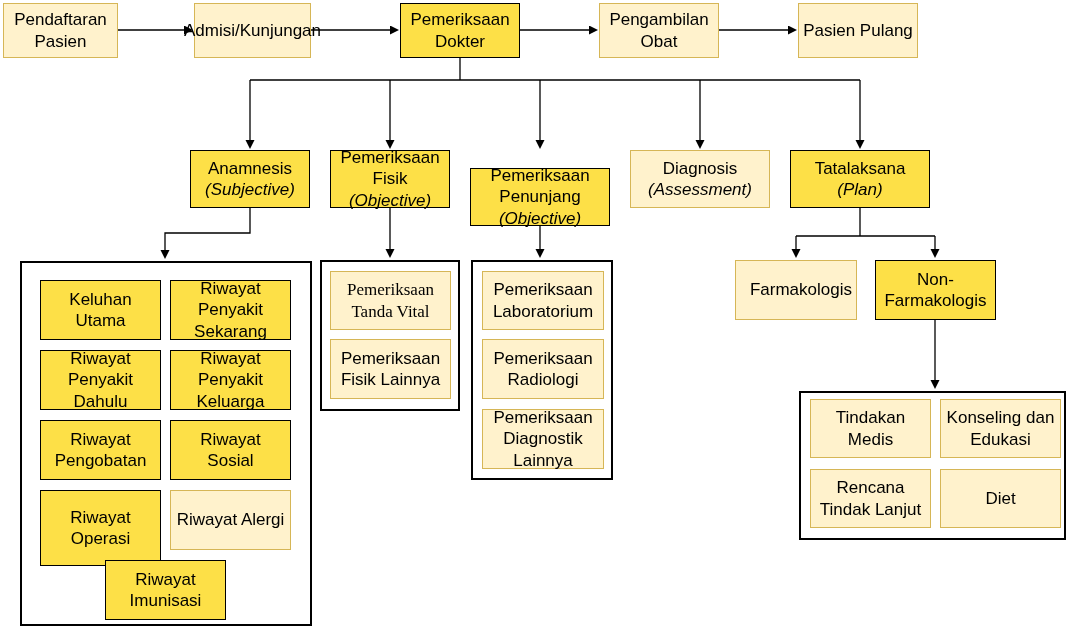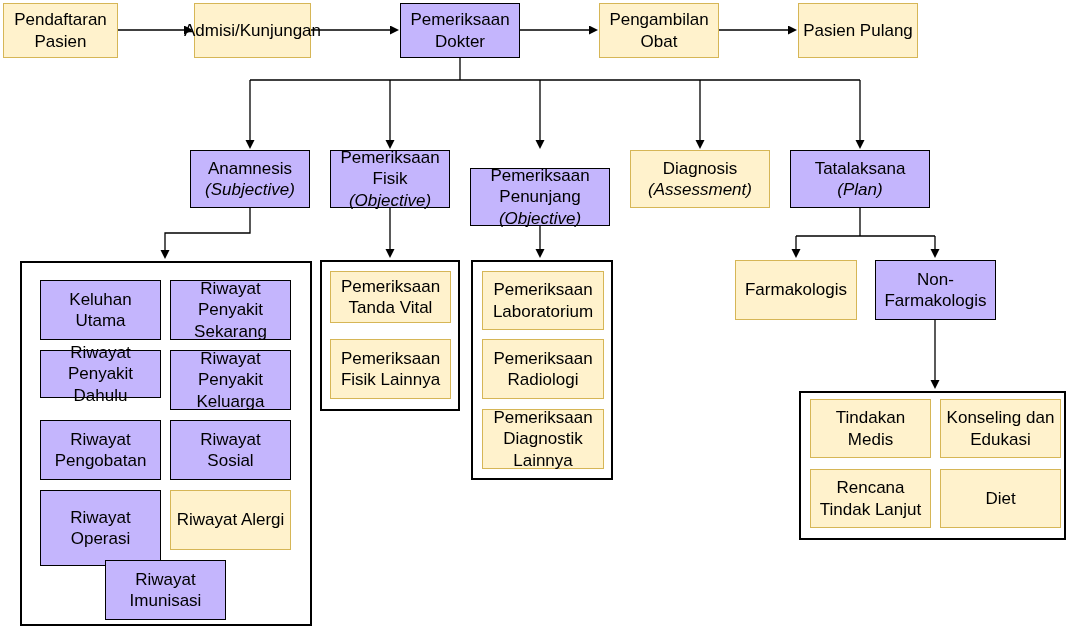--- a/index.html
+++ b/index.html
@@ -12,21 +12,21 @@
     color:#000000;
     overflow:hidden;
   }
   .edges { position:absolute; left:0; top:0; width:1071px; height:631px; pointer-events:none; }
   .node {
     position:absolute;
     box-sizing:border-box;
     display:flex; flex-direction:column;
     align-items:center; justify-content:center;
     text-align:center;
-    background:#c4b5fd;
+    background:#fde047;
     border:1px solid #000000;
     line-height:1.25;
     padding:2px 4px;
   }
   .node.yellow { background:#FFF2CC; border-color:#D6B656; }
   .group {
     position:absolute;
     box-sizing:border-box;
     background:#ffffff;
     border:2px solid #000000;
@@ -114,21 +114,21 @@
     <span>Tatalaksana</span>
     <span class="subtitle">(Plan)</span>
   </div>
 
   <div class="node" style="left:40px; top:280px; width:121px; height:60px;">
     <span>Keluhan Utama</span>
   </div>
   <div class="node" style="left:170px; top:280px; width:121px; height:60px;">
     <span>Riwayat Penyakit Sekarang</span>
   </div>
-  <div class="node" style="left:40px; top:350px; width:121px; height:48px;">
+  <div class="node" style="left:40px; top:350px; width:121px; height:60px;">
     <span>Riwayat Penyakit Dahulu</span>
   </div>
   <div class="node" style="left:170px; top:350px; width:121px; height:60px;">
     <span>Riwayat Penyakit Keluarga</span>
   </div>
   <div class="node" style="left:40px; top:420px; width:121px; height:60px;">
     <span>Riwayat Pengobatan</span>
   </div>
   <div class="node" style="left:170px; top:420px; width:121px; height:60px;">
     <span>Riwayat Sosial</span>
@@ -136,38 +136,38 @@
   <div class="node" style="left:40px; top:490px; width:121px; height:76px;">
     <span>Riwayat Operasi</span>
   </div>
   <div class="node yellow" style="left:170px; top:490px; width:121px; height:60px;">
     <span>Riwayat Alergi</span>
   </div>
   <div class="node" style="left:105px; top:560px; width:121px; height:60px;">
     <span>Riwayat Imunisasi</span>
   </div>
 
-  <div class="node yellow" style="left:330px; top:271px; width:121px; height:52px;">
+  <div class="node yellow" style="left:330px; top:271px; width:121px; height:59px;font-family:Liberation Serif, serif;">
     <span>Pemeriksaan Tanda Vital</span>
   </div>
   <div class="node yellow" style="left:330px; top:339px; width:121px; height:60px;">
     <span>Pemeriksaan Fisik Lainnya</span>
   </div>
 
   <div class="node yellow" style="left:482px; top:271px; width:122px; height:59px;">
     <span>Pemeriksaan Laboratorium</span>
   </div>
   <div class="node yellow" style="left:482px; top:339px; width:122px; height:60px;">
     <span>Pemeriksaan Radiologi</span>
   </div>
   <div class="node yellow" style="left:482px; top:409px; width:122px; height:60px;">
     <span>Pemeriksaan Diagnostik Lainnya</span>
   </div>
 
-  <div class="node yellow" style="left:735px; top:260px; width:122px; height:60px;">
+  <div class="node yellow" style="left:735px; top:260px; width:122px; height:60px;align-items:flex-end;">
     <span>Farmakologis</span>
   </div>
   <div class="node" style="left:875px; top:260px; width:121px; height:60px;">
     <span>Non-Farmakologis</span>
   </div>
 
   <div class="node yellow" style="left:810px; top:399px; width:121px; height:59px;justify-content:center;">
     <span>Tindakan Medis</span>
   </div>
   <div class="node yellow" style="left:940px; top:399px; width:121px; height:59px;">

